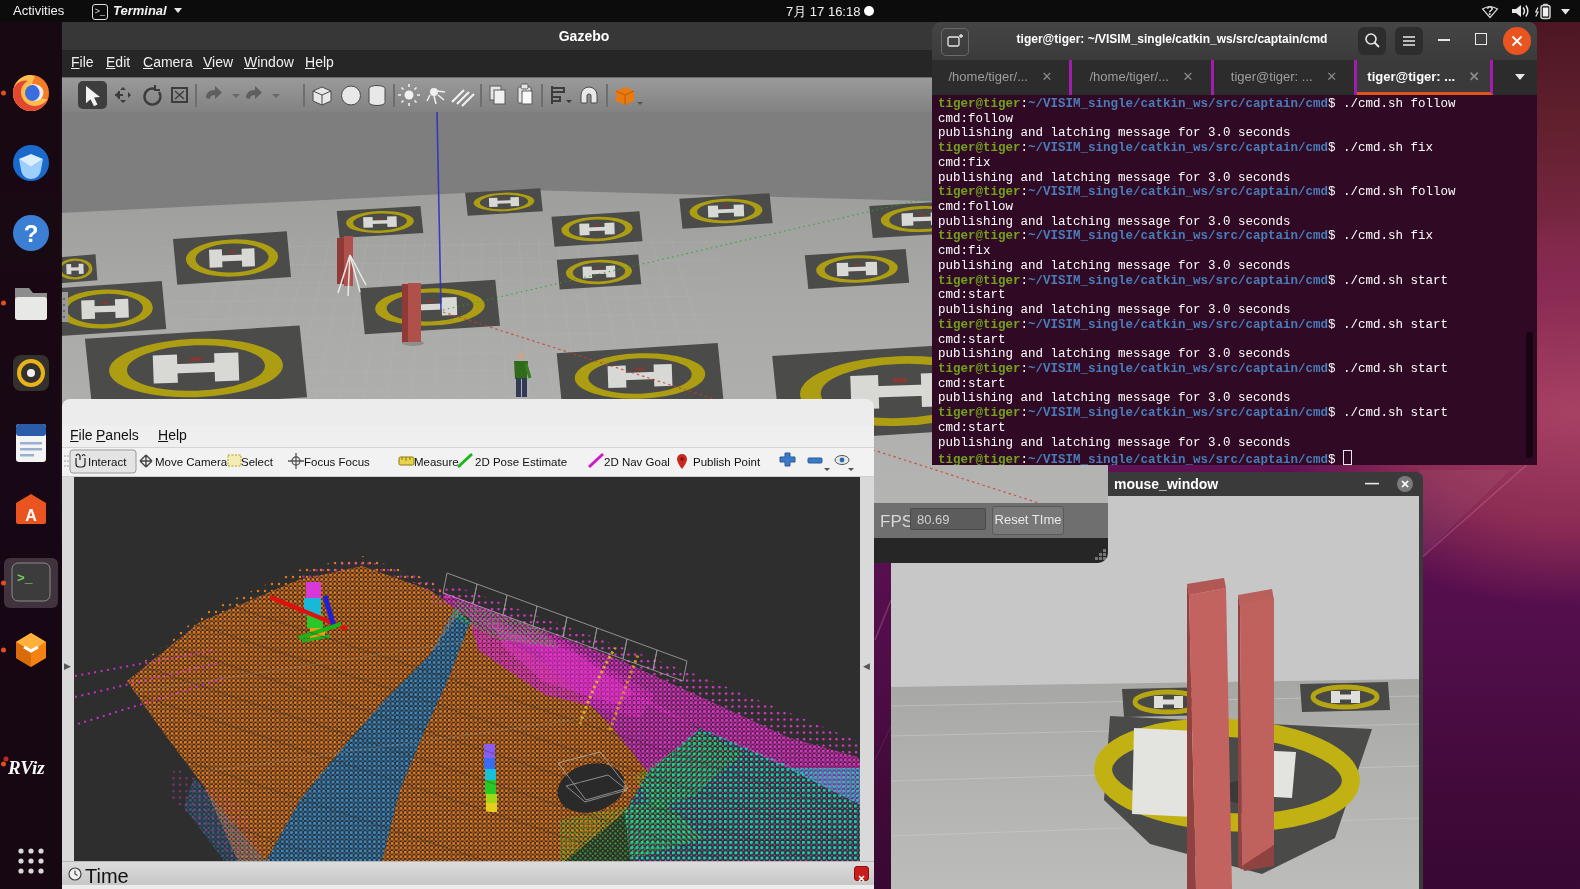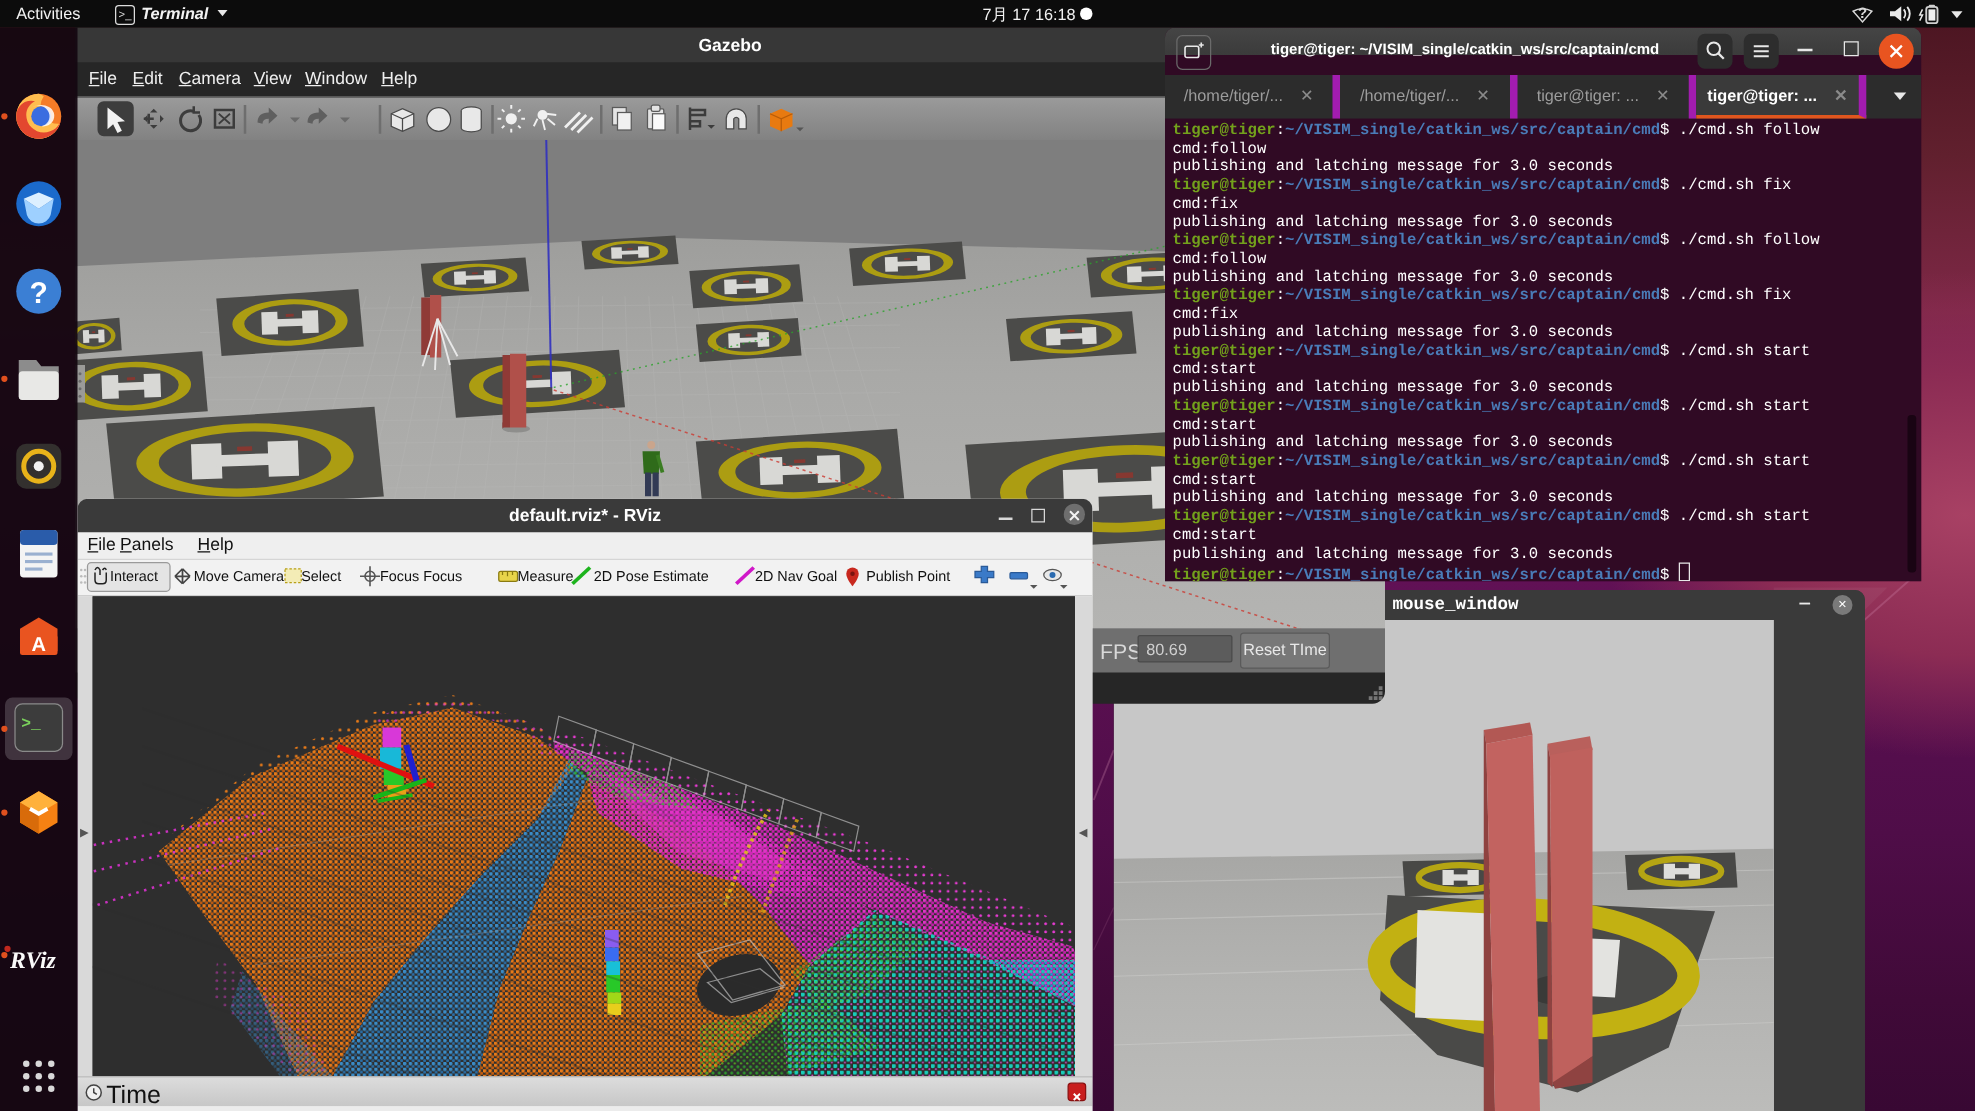--- a/index.html
+++ b/index.html
@@ -31,45 +31,45 @@
 #gz-menu{position:absolute;left:0;top:28px;width:100%;height:27px;background:#262626;color:#efefef;font-size:14px;}
 #gz-menu span{position:absolute;top:4px;}
 #gz-menu u{text-decoration:underline;}
 #gz-tool{position:absolute;left:0;top:55px;width:100%;height:35px;
  background:linear-gradient(180deg,#9a9a9a,#828282);border-top:1px solid #6a6a6a;box-sizing:border-box;}
 #gz-view{position:absolute;left:0;top:90px;width:100%;height:391px;background:#7f7f7f;overflow:hidden;}
 #gz-fps{position:absolute;left:0;top:481px;width:100%;height:35px;background:#6f6f6f;}
 #gz-bottom{position:absolute;left:0;top:516px;width:100%;height:25px;}
 
 #term{left:932px;top:22px;width:605px;height:443px;z-index:30;border-radius:8px 8px 0 0;overflow:hidden;background:#300a24;}
-#term-title{position:absolute;left:0;top:0;width:100%;height:22px;background:linear-gradient(180deg,#454545,#3b3b3b);}
+#term-title{position:absolute;left:0;top:0;width:100%;height:38px;background:linear-gradient(180deg,#454545,#3b3b3b);}
 #term-title .ttl{position:absolute;left:0;right:0;top:10px;text-align:center;color:#fff;font-weight:bold;font-size:12px;}
 #term-tabs{position:absolute;left:0;top:38px;width:100%;height:35px;background:#2c2c2c;font-size:13px;color:#9d9d9d;}
-.ttab{position:absolute;top:0;height:35px;line-height:33px;text-align:center;border-right:6px solid #a21caf;box-sizing:border-box;}
+.ttab{position:absolute;top:0;height:35px;line-height:33px;text-align:center;border-right:3px solid #a21caf;box-sizing:border-box;}
 .ttab .x{color:#8a8a8a;margin-left:10px;}
 #term-body{position:absolute;left:0;top:73px;width:100%;height:370px;background:#300a24;
  font-family:"Liberation Mono",monospace;font-size:12.5px;line-height:14.72px;color:#fff;white-space:pre;padding:2px 0 0 6px;box-sizing:border-box;}
 .tg{color:#73a11c;font-weight:bold;}
 .tb{color:#4a7cb8;font-weight:bold;}
 #term-scroll{position:absolute;right:4px;top:310px;width:7px;height:126px;background:#190413;border-radius:3px;}
 
 #rviz{left:62px;top:399px;width:812px;height:490px;z-index:30;border-radius:8px 8px 0 0;overflow:hidden;background:#ececec;}
 #rv-title{position:absolute;left:0;top:0;width:100%;height:27px;background:#3a3a3a;color:#fff;font-weight:bold;font-size:14px;text-align:center;line-height:26px;}
 #rv-menu{position:absolute;left:0;top:27px;width:100%;height:22px;background:#efefef;color:#111;font-size:14px;border-bottom:1px solid #d5d5d5;box-sizing:border-box;}
 #rv-menu span{position:absolute;top:1px;}
 #rv-menu u{text-decoration:underline;}
 #rv-tool{position:absolute;left:0;top:49px;width:100%;height:29px;background:#f2f2f2;border-bottom:1px solid #cfcfcf;box-sizing:border-box;font-size:11.5px;color:#111;}
 .rvbtn{position:absolute;top:3px;height:22px;line-height:22px;}
 #rv-view{position:absolute;left:12px;top:78px;width:786px;height:384px;background:#2e2e2e;}
 #rv-lstrip{position:absolute;left:0;top:78px;width:12px;height:384px;background:#d9d9d9;}
 #rv-rstrip{position:absolute;left:798px;top:78px;width:14px;height:384px;background:#d9d9d9;}
 #rv-time{position:absolute;left:0;top:462px;width:100%;height:24px;background:linear-gradient(180deg,#dcdcdc,#c7c7c7);border-top:1px solid #b5b5b5;box-sizing:border-box;font-size:20px;color:#111;}
 #rv-foot{position:absolute;left:0;top:486px;width:100%;height:4px;background:#ececec;}
 
-#mousewin{left:891px;top:472px;width:601px;height:417px;z-index:5;background:#3a3a3a;border-radius:8px 8px 0 0;overflow:hidden;font-family:Liberation Mono, monospace;}
+#mousewin{left:891px;top:472px;width:532px;height:417px;z-index:5;background:#3a3a3a;border-radius:8px 8px 0 0;overflow:hidden;}
 #mw-title{position:absolute;left:0;top:0;width:100%;height:24px;background:#3a3a3a;color:#fff;font-weight:bold;font-size:14px;}
 #mw-body{position:absolute;left:0;top:24px;width:528px;height:393px;background:#c7c7c7;}
 </style>
 </head>
 <body>
 <div class="abs" id="wall">
  <svg width="1580" height="889" style="position:absolute;left:0;top:0">
   <polygon points="1419,470 1510,470 1419,560" fill="#ffffff" opacity="0.05"></polygon>
   <line x1="1419" y1="560" x2="1530" y2="462" stroke="#c87aa0" stroke-width="1.5" opacity="0.35"></line>
   <line x1="875" y1="640" x2="891" y2="600" stroke="#b06a94" stroke-width="1.5" opacity="0.4"></line>
@@ -541,29 +541,20 @@
 cmd:start
 publishing and latching message for 3.0 seconds
 <span class="tg">tiger@tiger</span>:<span class="tb">~/VISIM_single/catkin_ws/src/captain/cmd</span>$ ./cmd.sh start
 cmd:start
 publishing and latching message for 3.0 seconds
 <span class="tg">tiger@tiger</span>:<span class="tb">~/VISIM_single/catkin_ws/src/captain/cmd</span>$ <span style="display:inline-block;width:7px;height:13px;border:1.5px solid #e8e8e8;vertical-align:-2px;"></span></div>
   <div id="term-scroll"></div>
 </div>
 
 <div class="win" id="rviz">
-  <div id="rv-title">default.rviz* - RViz
-    <div style="position:absolute;left:737px;top:15px;width:11px;height:1.6px;background:#d8d8d8;"></div>
-    <div style="position:absolute;left:763px;top:8px;width:9px;height:9px;border:1.4px solid #d8d8d8;"></div>
-    <div style="position:absolute;left:789px;top:4px;width:17px;height:17px;border-radius:50%;background:#6e6e6e;">
-      <svg width="17" height="17">
-          <path d="M5 5 l7 7 M12 5 l-7 7" stroke="#f2f2f2" stroke-width="1.6"></path>
-        </svg>
-    </div>
-  </div>
   <div id="rv-menu">
     <span style="left:8px"><u>F</u>ile</span>
       <span style="left:34px"><u>P</u>anels</span>
       <span style="left:96px"><u>H</u>elp</span>
   </div>
   <div id="rv-tool">
     <svg width="812" height="28" viewBox="0 0 812 28" style="position:absolute;left:0;top:0">
       <g fill="#bbb">
           <circle cx="3" cy="8" r="1"></circle>
           <circle cx="3" cy="13" r="1"></circle>

